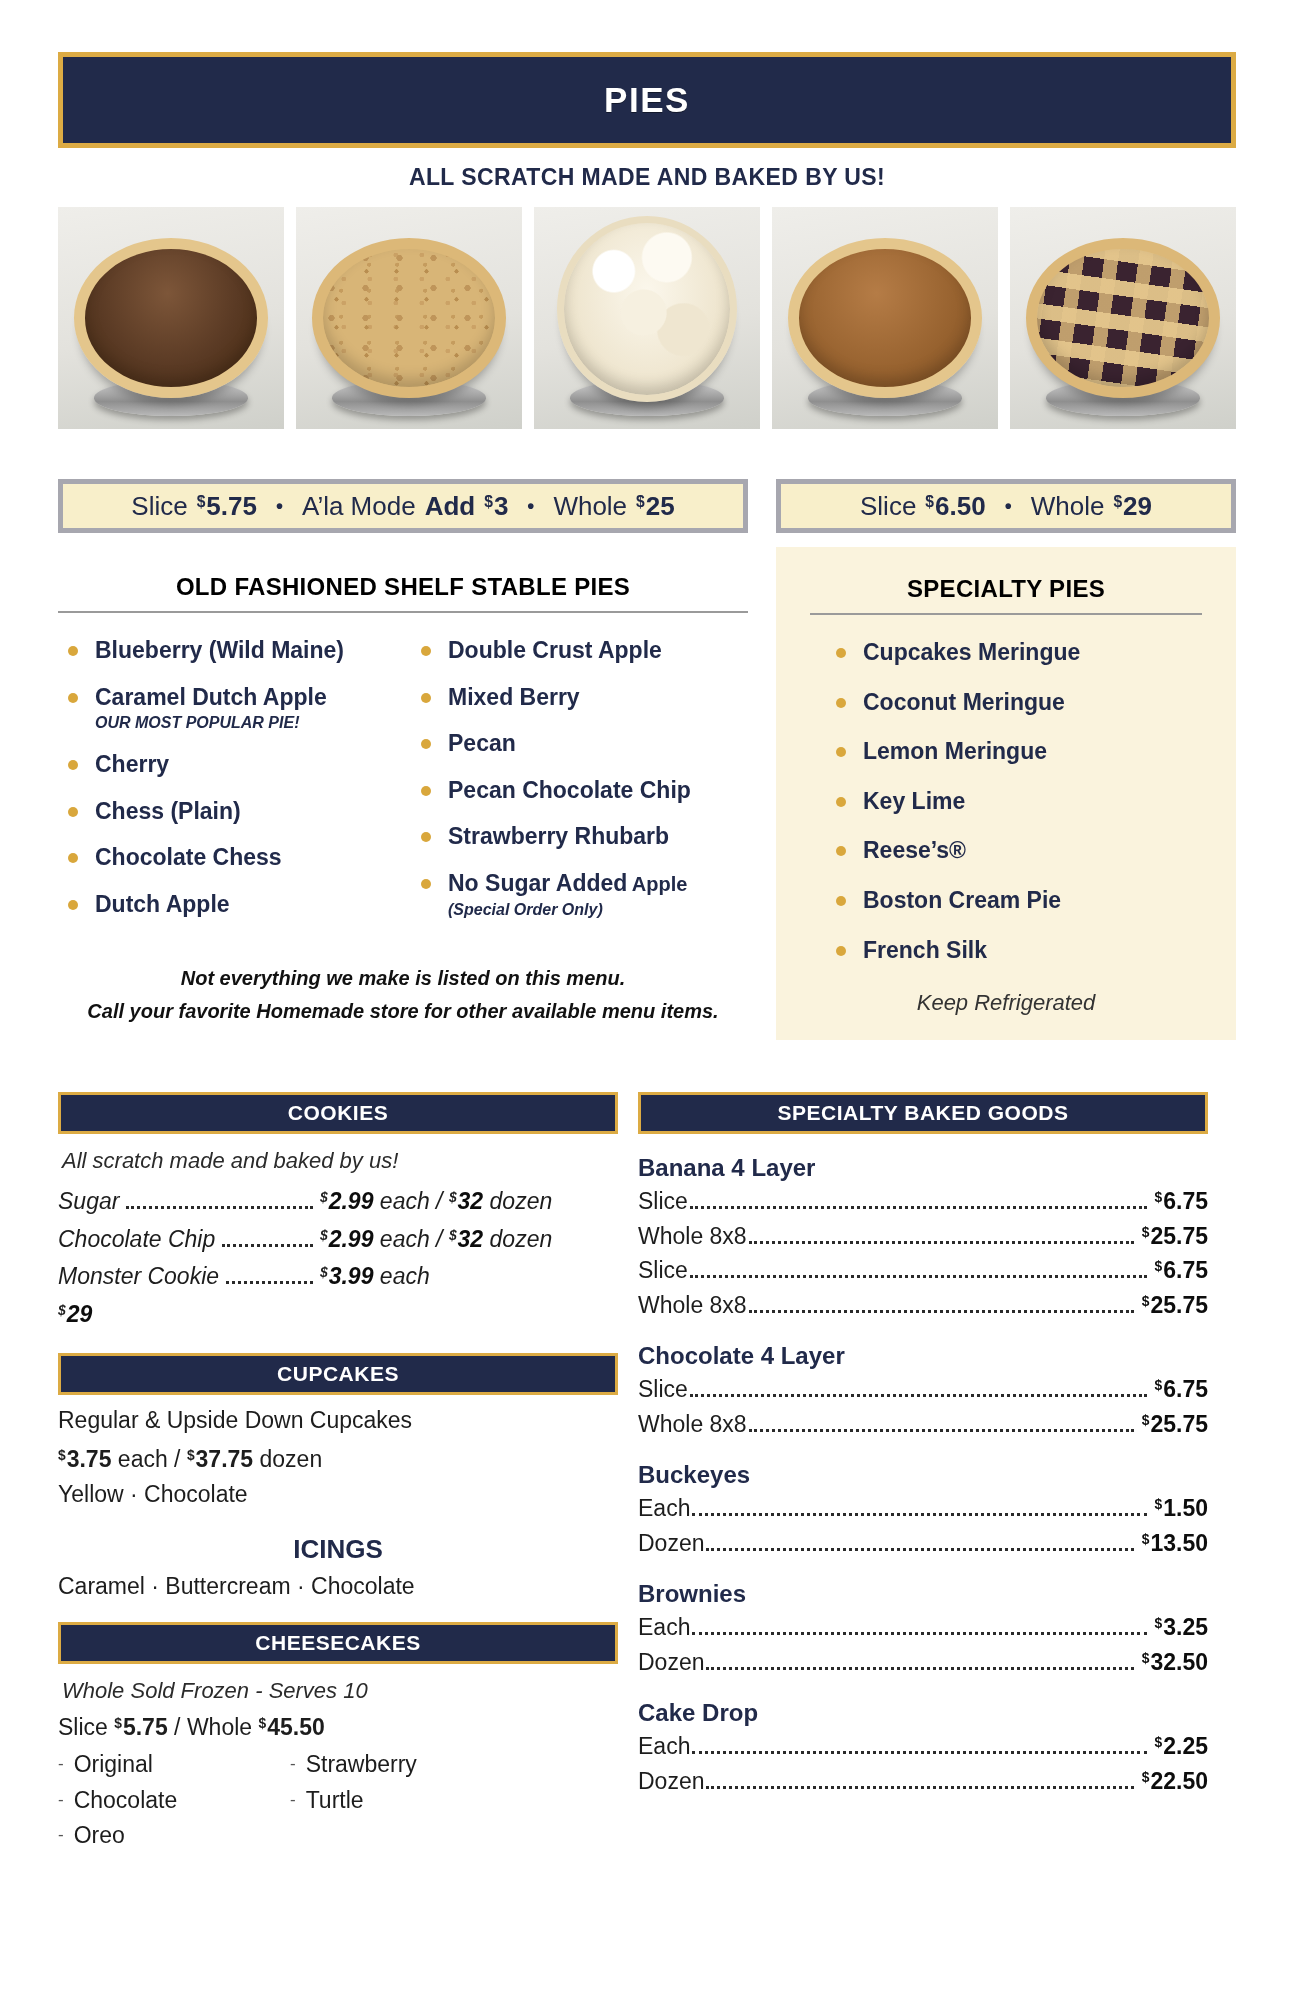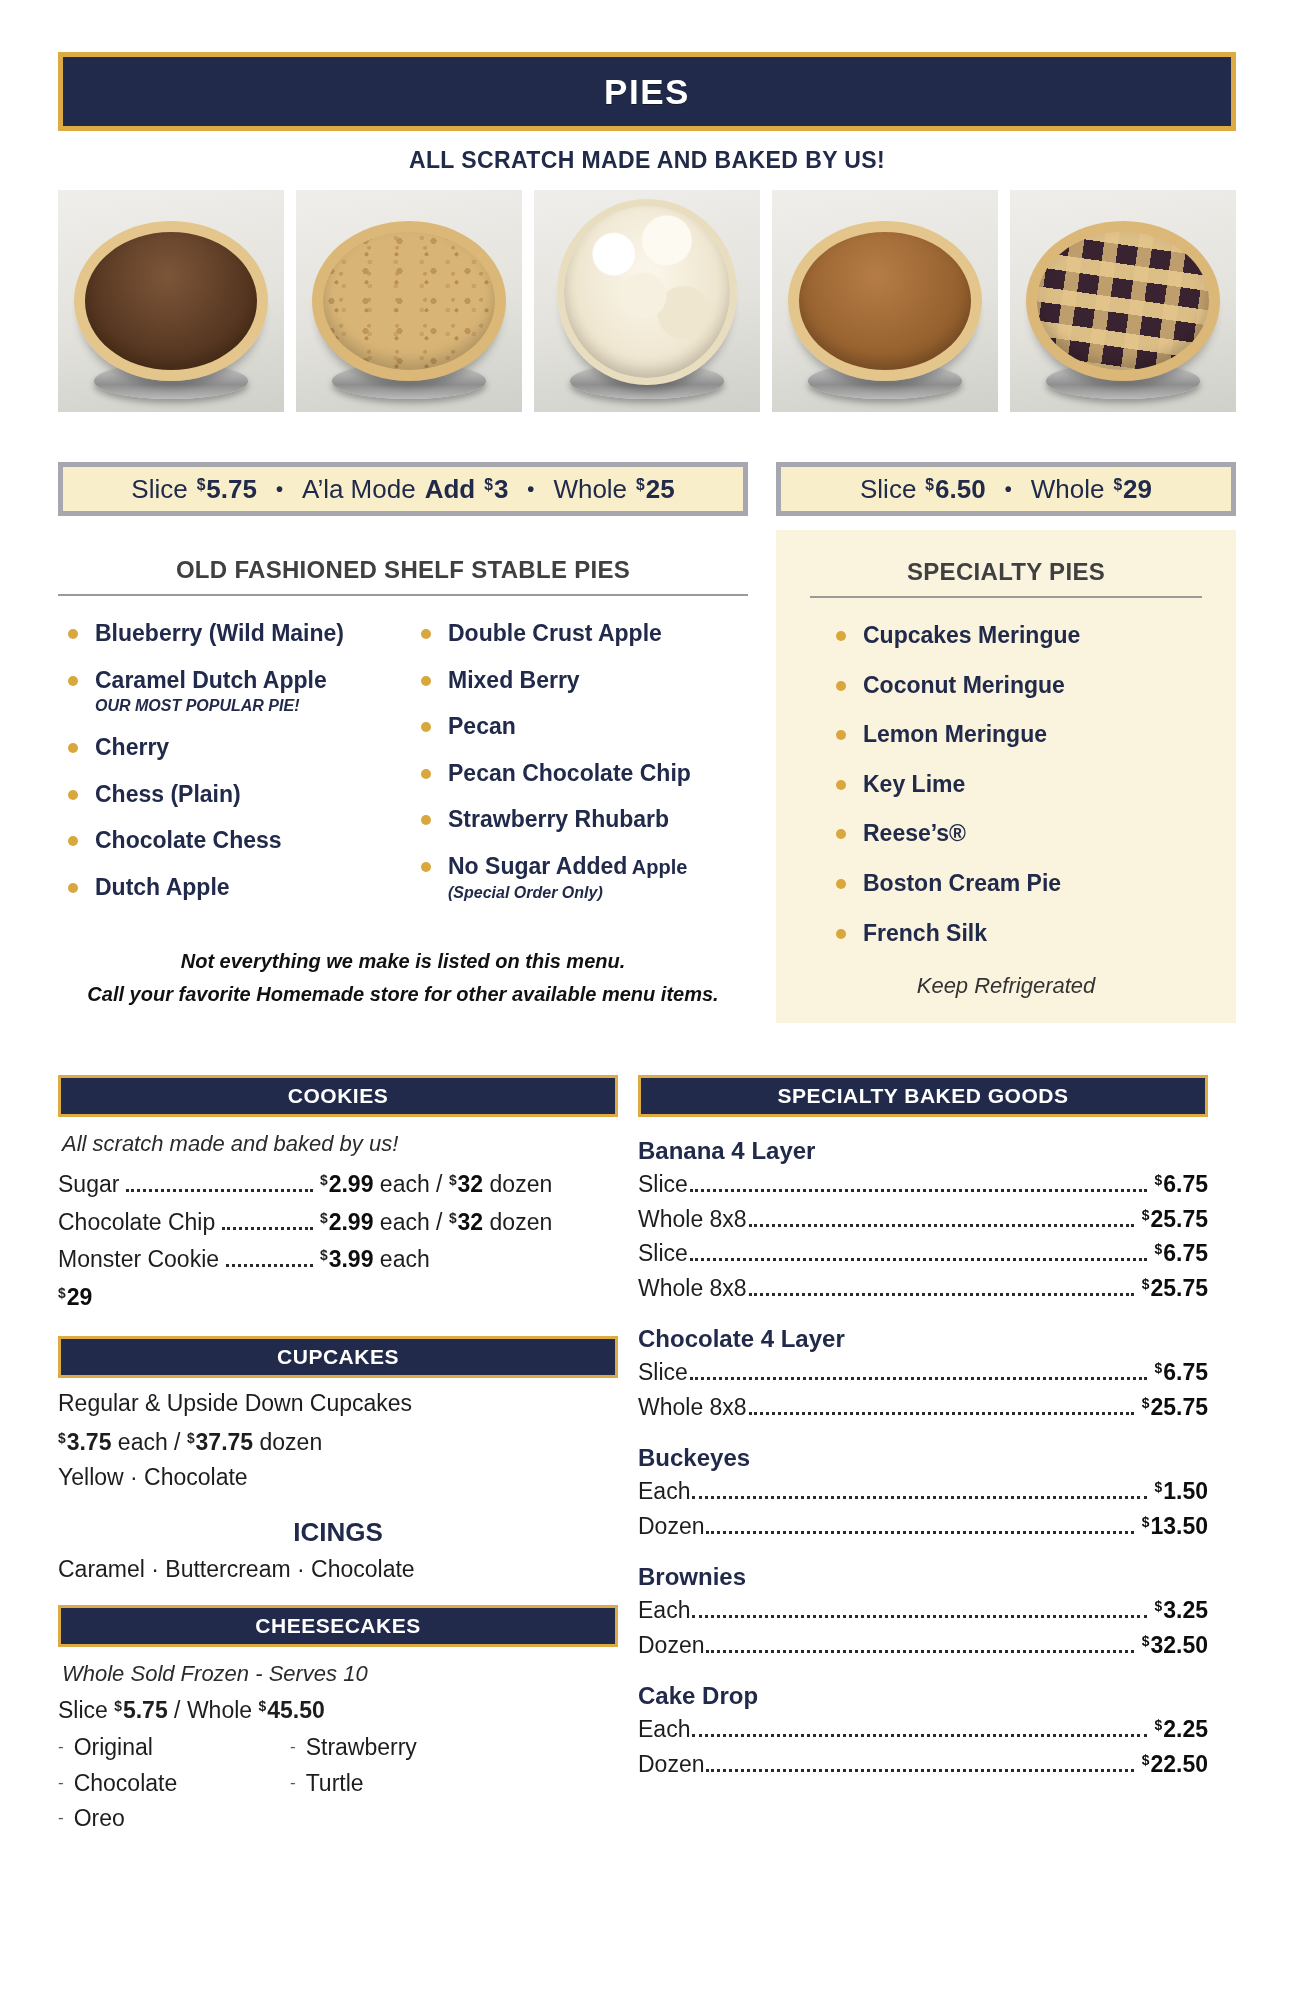--- a/index.html
+++ b/index.html
@@ -7,21 +7,21 @@
   body {
     width:1294px; min-height:2000px;
     font-family:"Liberation Sans","DejaVu Sans",sans-serif;
     color:#1d1d1d;
   }
   .page { width:1294px; min-height:2000px; padding:52px 58px 40px; }
 
   
   .title-bar {
     border:5px solid #dcab44; background:#212a4a;
-    height:79px; display:flex; align-items:center; justify-content:center;
+    height:96px; display:flex; align-items:center; justify-content:center;
   }
   .title-bar .t {
     color:#ffffff; font-size:35px; font-weight:800; letter-spacing:1.5px;
     text-shadow:0 1px 0 rgba(0,0,0,.4);
   }
   .subtitle {
     margin-top:16px; text-align:center;
     color:#212a4a; font-size:23px; font-weight:800; letter-spacing:.4px;
   }
 
@@ -76,21 +76,21 @@
   .price-bar.left  { width:690px; }
   .price-bar.right { width:460px; }
   .price-bar b { font-weight:800; }
   .sep-dot { font-weight:800; font-size:20px; padding:0 10px; }
   .cur { font-size:.6em; font-weight:800; vertical-align:.5em; margin-right:1px; }
 
   
   .main-row { display:flex; gap:28px; align-items:stretch; margin-top:14px; }
   .main-left { width:690px; padding-top:26px; }
   .sec-head {
-    text-align:center; color:#404040; font-size:24px; font-weight:800;
+    text-align:center; color:#000000; font-size:24px; font-weight:800;
     letter-spacing:.3px; padding-bottom:10px;
   }
   .rule { border:0; border-top:2px solid #9a9a9a; margin-bottom:24px; }
   .pie-cols { display:flex; gap:26px; padding-left:10px; }
   .pie-col { width:330px; }
   .bullet-list { list-style:none; }
   .bullet-list li { position:relative; padding-left:27px; margin-bottom:19px; }
   .bullet-list li .dot {
     position:absolute; left:0; top:9px; width:10px; height:10px;
     border-radius:50%; background:#d9a73c;
@@ -116,21 +116,21 @@
   .lower-row { display:flex; gap:20px; margin-top:52px; }
   .lower-left  { width:560px; }
   .lower-right { width:570px; }
   .section-bar {
     border:3px solid #dcab44; background:#212a4a; height:42px;
     display:flex; align-items:center; justify-content:center;
   }
   .section-bar .t { color:#fff; font-size:21px; font-weight:800; letter-spacing:.5px; }
   .tagline { font-style:italic; font-size:22px; color:#2b2b2b; margin:14px 0 10px 4px; }
 
-  .crow { display:flex; align-items:flex-end; font-size:23px; line-height:1.5; margin-bottom:3px; }
+  .crow { display:flex; align-items:flex-end; font-size:23px; line-height:1.5; margin-bottom:3px;font-style:italic; }
   .cleft { flex:0 0 262px; display:flex; align-items:baseline; min-width:0; }
   .cleft.auto { flex:0 1 auto; }
   .dots { flex:1 1 14px; min-width:14px; border-bottom:3px dotted #2a2a2a; margin:0 7px 7px 7px; }
   .cprice b { font-weight:800; color:#0d0d0d; }
   .cprice { white-space:nowrap; }
 
   .plain-line { font-size:23px; margin-top:12px; }
   .flavor-line { font-size:23px; margin-top:8px; }
   .subhead { color:#212a4a; font-size:26px; font-weight:800; margin-top:26px;text-align:center; }
 

